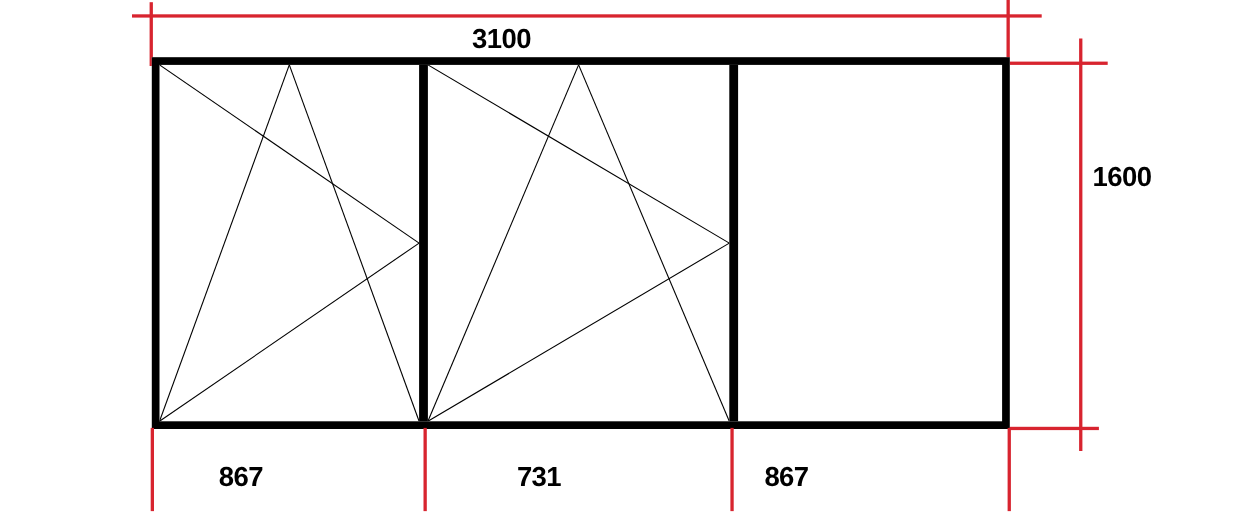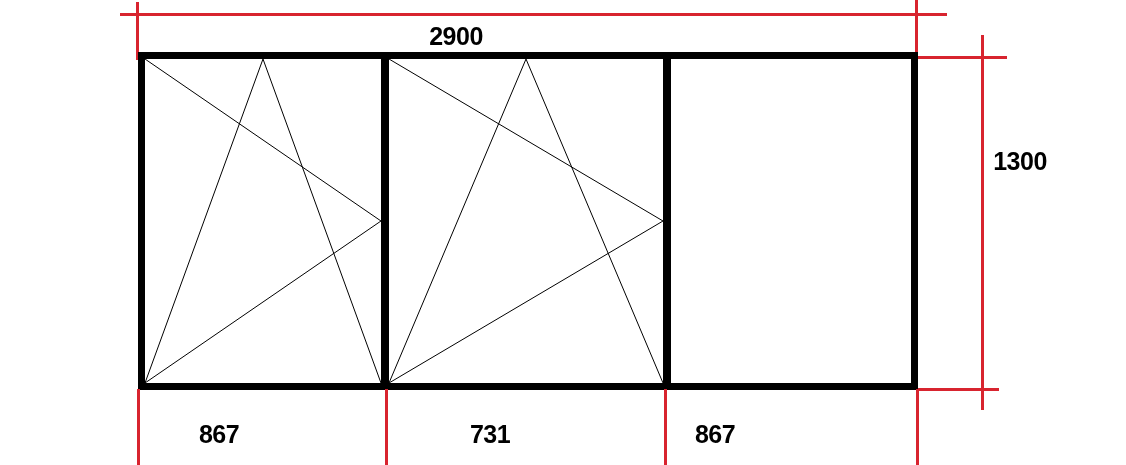--- a/index.html
+++ b/index.html
@@ -63,26 +63,26 @@
   }
 </style>
 </head>
 <body>
 
 <div class="canvas">
 
   <div class="red-h" style="left:120px; top:13px; width:827px;"></div>
   <div class="red-v" style="left:136px; top:2px; height:58px;"></div>
   <div class="red-v" style="left:915px; top:0px; height:58px;"></div>
-  <div class="dim-label" style="left:406px; top:26px;">2900</div>
+  <div class="dim-label" style="left:406px; top:26px;">3100</div>
 
   <div class="red-v" style="left:981px; top:35px; height:375px;"></div>
   <div class="red-h" style="left:918px; top:56px; width:89px;"></div>
   <div class="red-h" style="left:918px; top:388px; width:81px;"></div>
-  <div class="dim-label" style="left:970px; top:151px;">1300</div>
+  <div class="dim-label" style="left:970px; top:151px;">1600</div>
 
   <div class="frame"></div>
   <div class="mullion" style="left:381px;"></div>
   <div class="mullion" style="left:663px;"></div>
 
   <svg class="panel-svg" style="left:145px; width:236px;" viewBox="0 0 100 100" preserveAspectRatio="none">
       <line x1="0" y1="0" x2="100" y2="50" vector-effect="non-scaling-stroke"></line>
       <line x1="0" y1="100" x2="100" y2="50" vector-effect="non-scaling-stroke"></line>
       <line x1="0" y1="100" x2="50" y2="0" vector-effect="non-scaling-stroke"></line>
       <line x1="100" y1="100" x2="50" y2="0" vector-effect="non-scaling-stroke"></line>

